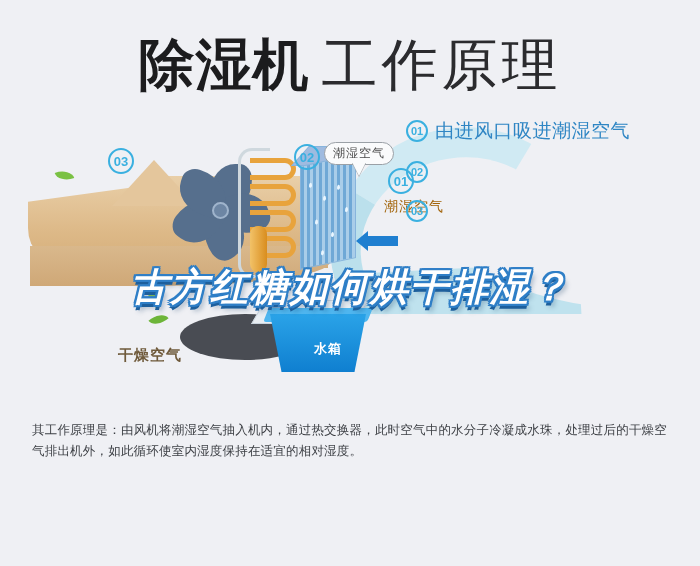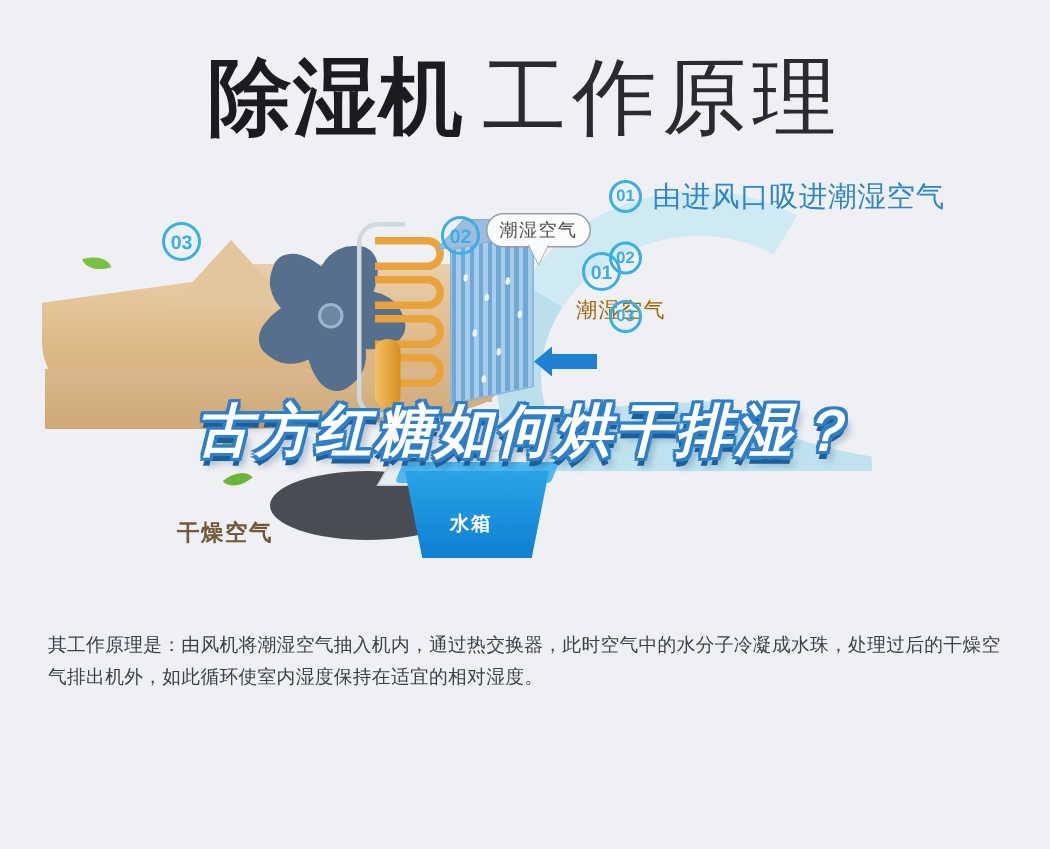--- a/index.html
+++ b/index.html
@@ -164,21 +164,21 @@
   .tank {
     position:absolute; left:270px; top:196px; width:96px; height:58px;
     background: linear-gradient(180deg,#2aa3e8 0%, #0f7fd0 100%);
     clip-path: polygon(0 0,100% 0,88% 100%,12% 100%);
   }
   .tank-lip {
     position:absolute; left:266px; top:190px; width:104px; height:14px;
     background:#4fb6ef; transform: skewX(-22deg); border-radius:3px;
   }
   .tank-label {
-    position:absolute; left:300px; top:222px; font-size:13px;color:#fff;font-weight:700;
+    position:absolute; left:314px; top:222px; font-size:13px;color:#fff;font-weight:700;
     letter-spacing:1px;
   }
   .shadow-ell {
     position:absolute; left:180px; top:196px; width:130px; height:46px;
     background:#2b2f36; border-radius:50%; opacity:.85;
   }
 
   
   .steps { position:absolute; left:406px; top:118px; width:290px; }
   .step { display:flex; align-items:center; margin-bottom: 17px; }

